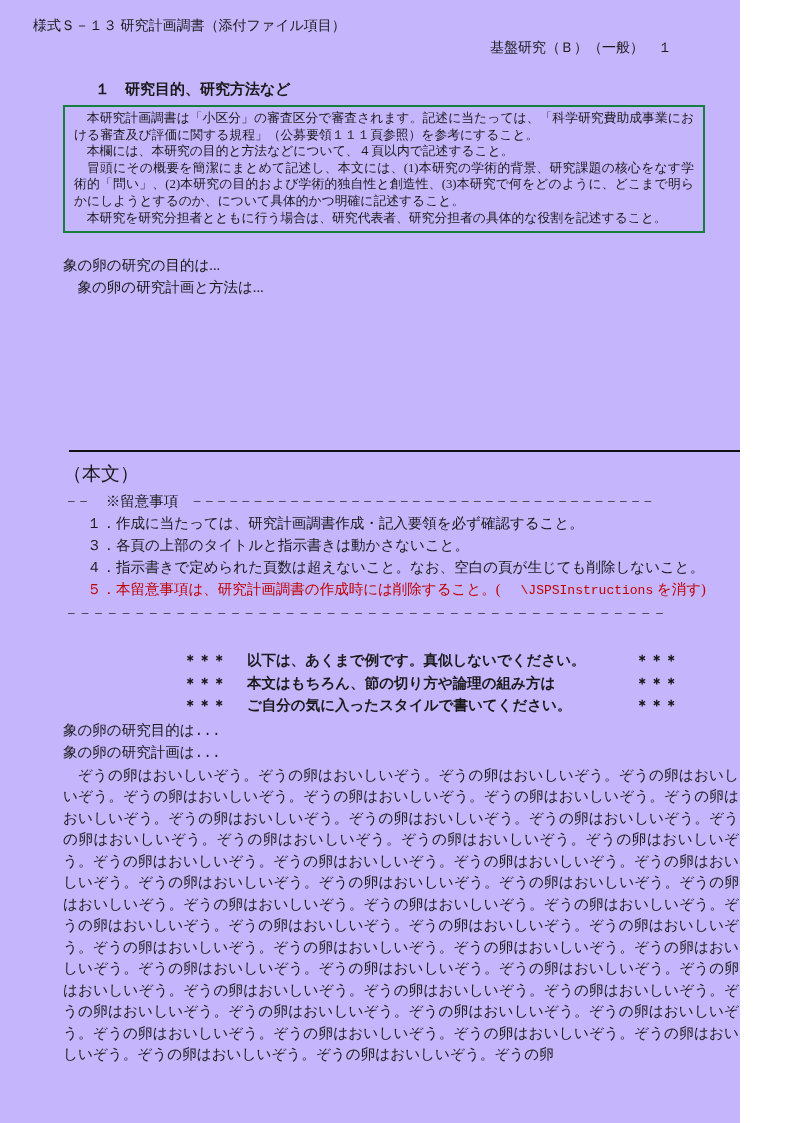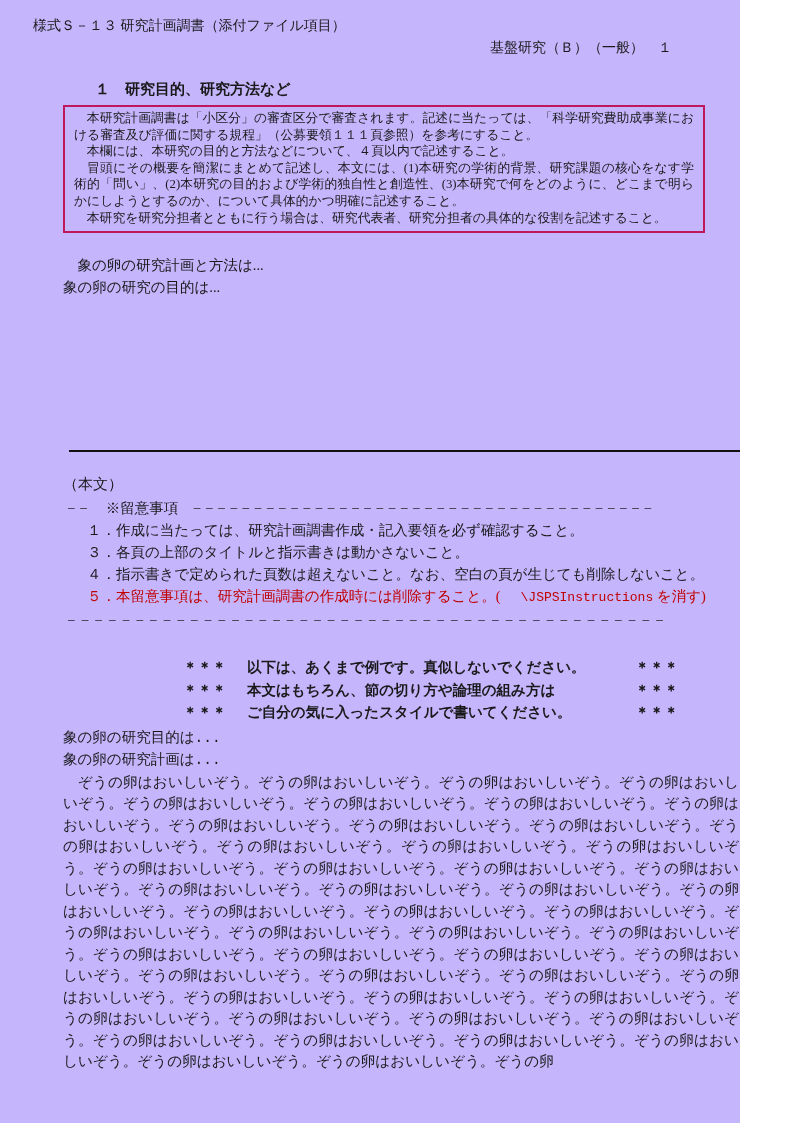--- a/index.html
+++ b/index.html
@@ -11,29 +11,29 @@
     font-family:"Liberation Serif", serif;
     box-sizing:border-box;
     padding:16px 36px 8px 33px;
     overflow:hidden;
   }
   .hdr-left { font-size:14px; line-height:19px; }
   .hdr-right { font-family:"Liberation Sans", sans-serif; font-size:14px; line-height:19px; text-align:right; margin:3px 32px 0 0; }
   .section-title { margin:23px 0 0 62px; font-family:Liberation Serif, serif; font-weight:bold; font-size:15px; }
   .instruction-box {
     margin:6px 0 0 30px; width:620px;
-    border:2px solid #be185d;
+    border:2px solid #15803d;
     padding:3px 9px 5px 9px;
     font-size:12.8px; line-height:16.6px;
     text-align:justify;
   }
   .instruction-box p { margin:0; }
   .overview { margin:21px 0 0 30px; font-size:14.5px; line-height:22px; }
   .rule { margin:152px 0 0 36px; width:682px; border:none; border-top:2.5px solid #111; height:0; }
-  .honbun-label { margin:23px 0 0 30px; font-size:15px; }
+  .honbun-label { margin:9px 0 0 30px; font-size:19px; }
   .notes { margin:3px 0 0 34px; font-size:14.5px; line-height:22px; white-space:nowrap; }
   .dash { letter-spacing:4px; }
   .dash-wide { letter-spacing:5.5px; }
   .note-item { margin-left:20px; }
   .code { font-family:Liberation Mono, monospace; font-size:13px;margin-left:20px; }
   .example { margin:25px 0 0 150px; font-family:"Liberation Sans", sans-serif; font-weight:bold; font-size:14.5px; line-height:22.5px; }
   .ex-row { display:flex; }
   .ex-stars-l { width:64px; }
   .ex-text { width:388px; }
   .intro { margin:3px 0 0 30px; font-size:14.5px; line-height:22px;font-family:Liberation Mono, monospace; }
@@ -50,22 +50,22 @@
   <div class="section-title">１　研究目的、研究方法など</div>
 
   <div class="instruction-box">
     <p>　本研究計画調書は「小区分」の審査区分で審査されます。記述に当たっては、「科学研究費助成事業における審査及び評価に関する規程」（公募要領１１１頁参照）を参考にすること。</p>
     <p>　本欄には、本研究の目的と方法などについて、４頁以内で記述すること。</p>
     <p>　冒頭にその概要を簡潔にまとめて記述し、本文には、(1)本研究の学術的背景、研究課題の核心をなす学術的「問い」、(2)本研究の目的および学術的独自性と創造性、(3)本研究で何をどのように、どこまで明らかにしようとするのか、について具体的かつ明確に記述すること。</p>
     <p>　本研究を研究分担者とともに行う場合は、研究代表者、研究分担者の具体的な役割を記述すること。</p>
   </div>
 
   <div class="overview">
+    <div>象の卵の研究の目的は...</div>
     <div>　象の卵の研究計画と方法は...</div>
-    <div>象の卵の研究の目的は...</div>
   </div>
 
   <div class="rule"></div>
 
   <div class="honbun-label">（本文）</div>
 
   <div class="notes">
     <div><span class="dash">−−</span>　<span>※留意事項</span>　<span class="dash">−−−−−−−−−−−−−−−−−−−−−−−−−−−−−−−−−−−−−−</span></div>
     <div class="note-item">１．作成に当たっては、研究計画調書作成・記入要領を必ず確認すること。</div>
     <div class="note-item">３．各頁の上部のタイトルと指示書きは動かさないこと。</div>

